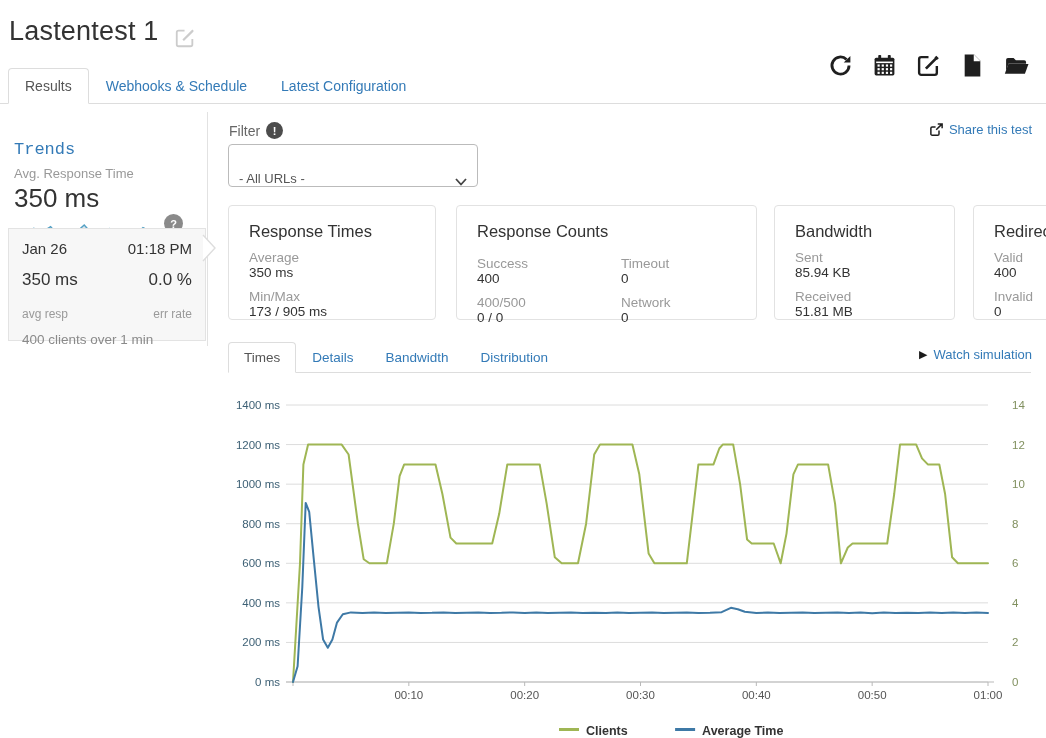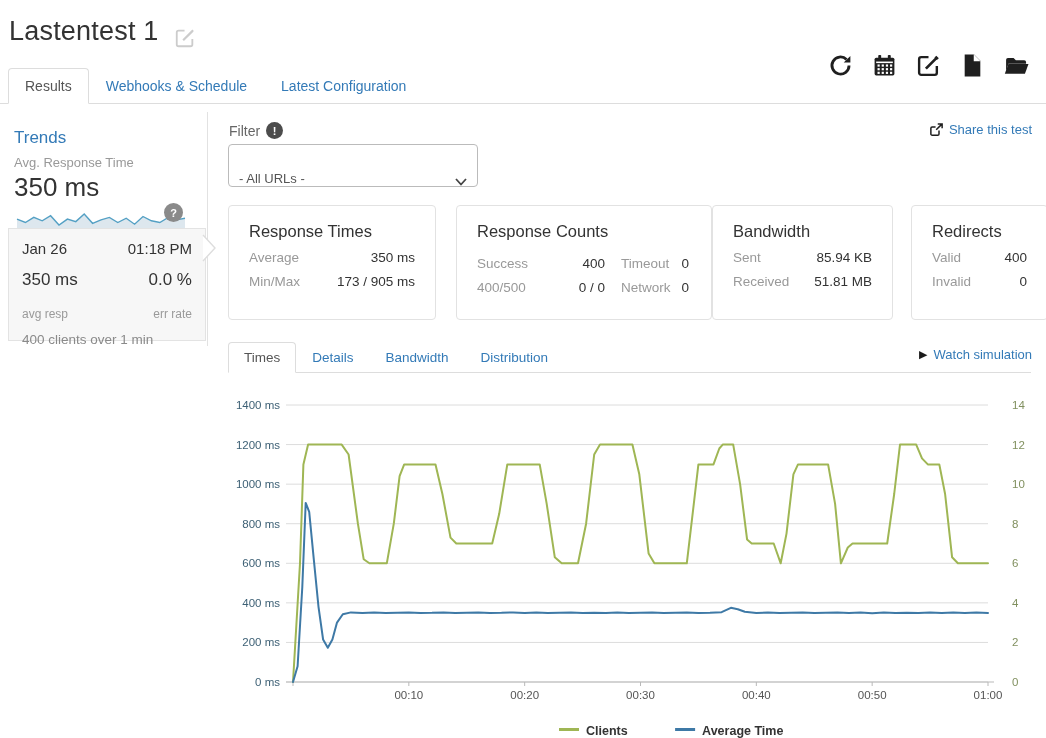--- a/index.html
+++ b/index.html
@@ -13,21 +13,21 @@
   .toolbar .tool { width:27px; height:27px; display:flex; align-items:center; justify-content:center; cursor:pointer; }
   .toolbar svg { width:25px; height:25px; }
 
   
   .tabbar { position:absolute; left:0; right:0; top:67px; height:37px; border-bottom:1px solid #ddd; padding-left:8px; display:flex; align-items:flex-end; }
   .tab { font-size:14px; padding:9px 16px; color:#337ab7; cursor:pointer; margin-bottom:-1px; border:1px solid transparent; }
   .tab.active { background:#fff; color:#555; border:1px solid #ddd; border-bottom:1px solid #fff; border-radius:4px 4px 0 0; cursor:default; }
 
   
   .sidebar { position:absolute; left:8px; top:112px; width:200px; height:234px; border-right:1px solid #e2e2e2; }
-  .trends-heading { font-size:17px; color:#337ab7; margin:16px 0 7px 6px; }
+  .trends-heading { font-size:17px; color:#337ab7; margin:28px 0 7px 6px;font-family:Liberation Mono, monospace; }
   .metric-label { font-size:13px; color:#999; margin-left:6px; }
   .metric-value { font-size:26px; color:#333; margin:2px 0 4px 6px; }
   .spark-wrap { position:relative; margin-left:7px; width:172px; height:26px; }
   .badge-circle { position:absolute; right:4px; top:-4px; width:19px; height:19px; border-radius:50%; background:#8a8a8a; color:#fff; font-size:11px; font-weight:bold; display:flex; align-items:center; justify-content:center; cursor:pointer; }
   .run-card { position:absolute; left:0; top:116px; width:198px; height:113px; background:#f7f7f7; border:1px solid #e3e3e3; padding:11px 13px 0 13px; cursor:pointer; }
   .run-row1 { display:flex; justify-content:space-between; font-size:15px; color:#333; }
   .run-row2 { display:flex; justify-content:space-between; font-size:17px; color:#333; margin-top:13px; }
   .run-row3 { display:flex; justify-content:space-between; font-size:12px; color:#9a9a9a; margin-top:17px; }
   .run-row4 { font-size:13.5px; color:#8a8a8a; margin-top:11px; }
   .run-chevron { position:absolute; left:202px; top:233px; width:16px; height:30px; z-index:2; }
@@ -35,25 +35,25 @@
   
   .filter-label { position:absolute; left:229px; top:122px; font-size:14px; color:#666; display:flex; align-items:center; gap:6px; }
   .filter-badge { width:17px; height:17px; border-radius:50%; background:#4c4c4c; color:#fff; font-size:11px; font-weight:bold; display:flex; align-items:center; justify-content:center; }
   .filter-select { position:absolute; left:228px; top:144px; width:250px; height:43px; border:1px solid #bbb; border-radius:4px; background:#fff; font-size:13px; color:#555; display:flex; align-items:flex-end; justify-content:space-between; padding:0 10px; cursor:pointer; }
   .share-link { position:absolute; right:14px; top:122px; font-size:13px; color:#337ab7; display:flex; align-items:center; gap:5px; cursor:pointer; }
 
   
   .cards { position:absolute; left:228px; top:205px; display:flex; }
   .card { border:1px solid #e2e2e2; border-radius:4px; background:#fff; height:115px; padding:16px 20px 0 20px; }
   .card-title { font-size:16.5px; color:#333; margin-bottom:6px; }
-  .crow { display:flex; justify-content:space-between; font-size:13.5px; margin-top:9px; }
+  .crow { display:flex; justify-content:space-between; font-size:13.5px; margin-top:9px;flex-direction:column; }
   .crow .lbl { color:#999; }
   .crow .val { color:#333; }
   .card.rt { width:208px; margin-right:20px; }
-  .card.rc { width:256px; }
+  .card.rc { width:301px; margin-right:17px; }
   .card.bw { width:181px; margin-right:18px; }
   .card.rd { width:137px; }
   .rc-grid { display:flex; }
   .rc-col1 { width:128px; margin-right:16px; }
   .rc-col2 { width:68px; }
 
   
   .chart-tabbar { position:absolute; left:228px; right:15px; top:342px; height:31px; border-bottom:1px solid #ddd; display:flex; align-items:flex-end; }
   .ctab { font-size:13.5px; padding:7px 15px; color:#337ab7; cursor:pointer; margin-bottom:-1px; border:1px solid transparent; }
   .ctab.active { background:#fff; color:#555; border:1px solid #ddd; border-bottom:1px solid #fff; border-radius:4px 4px 0 0; cursor:default; }

